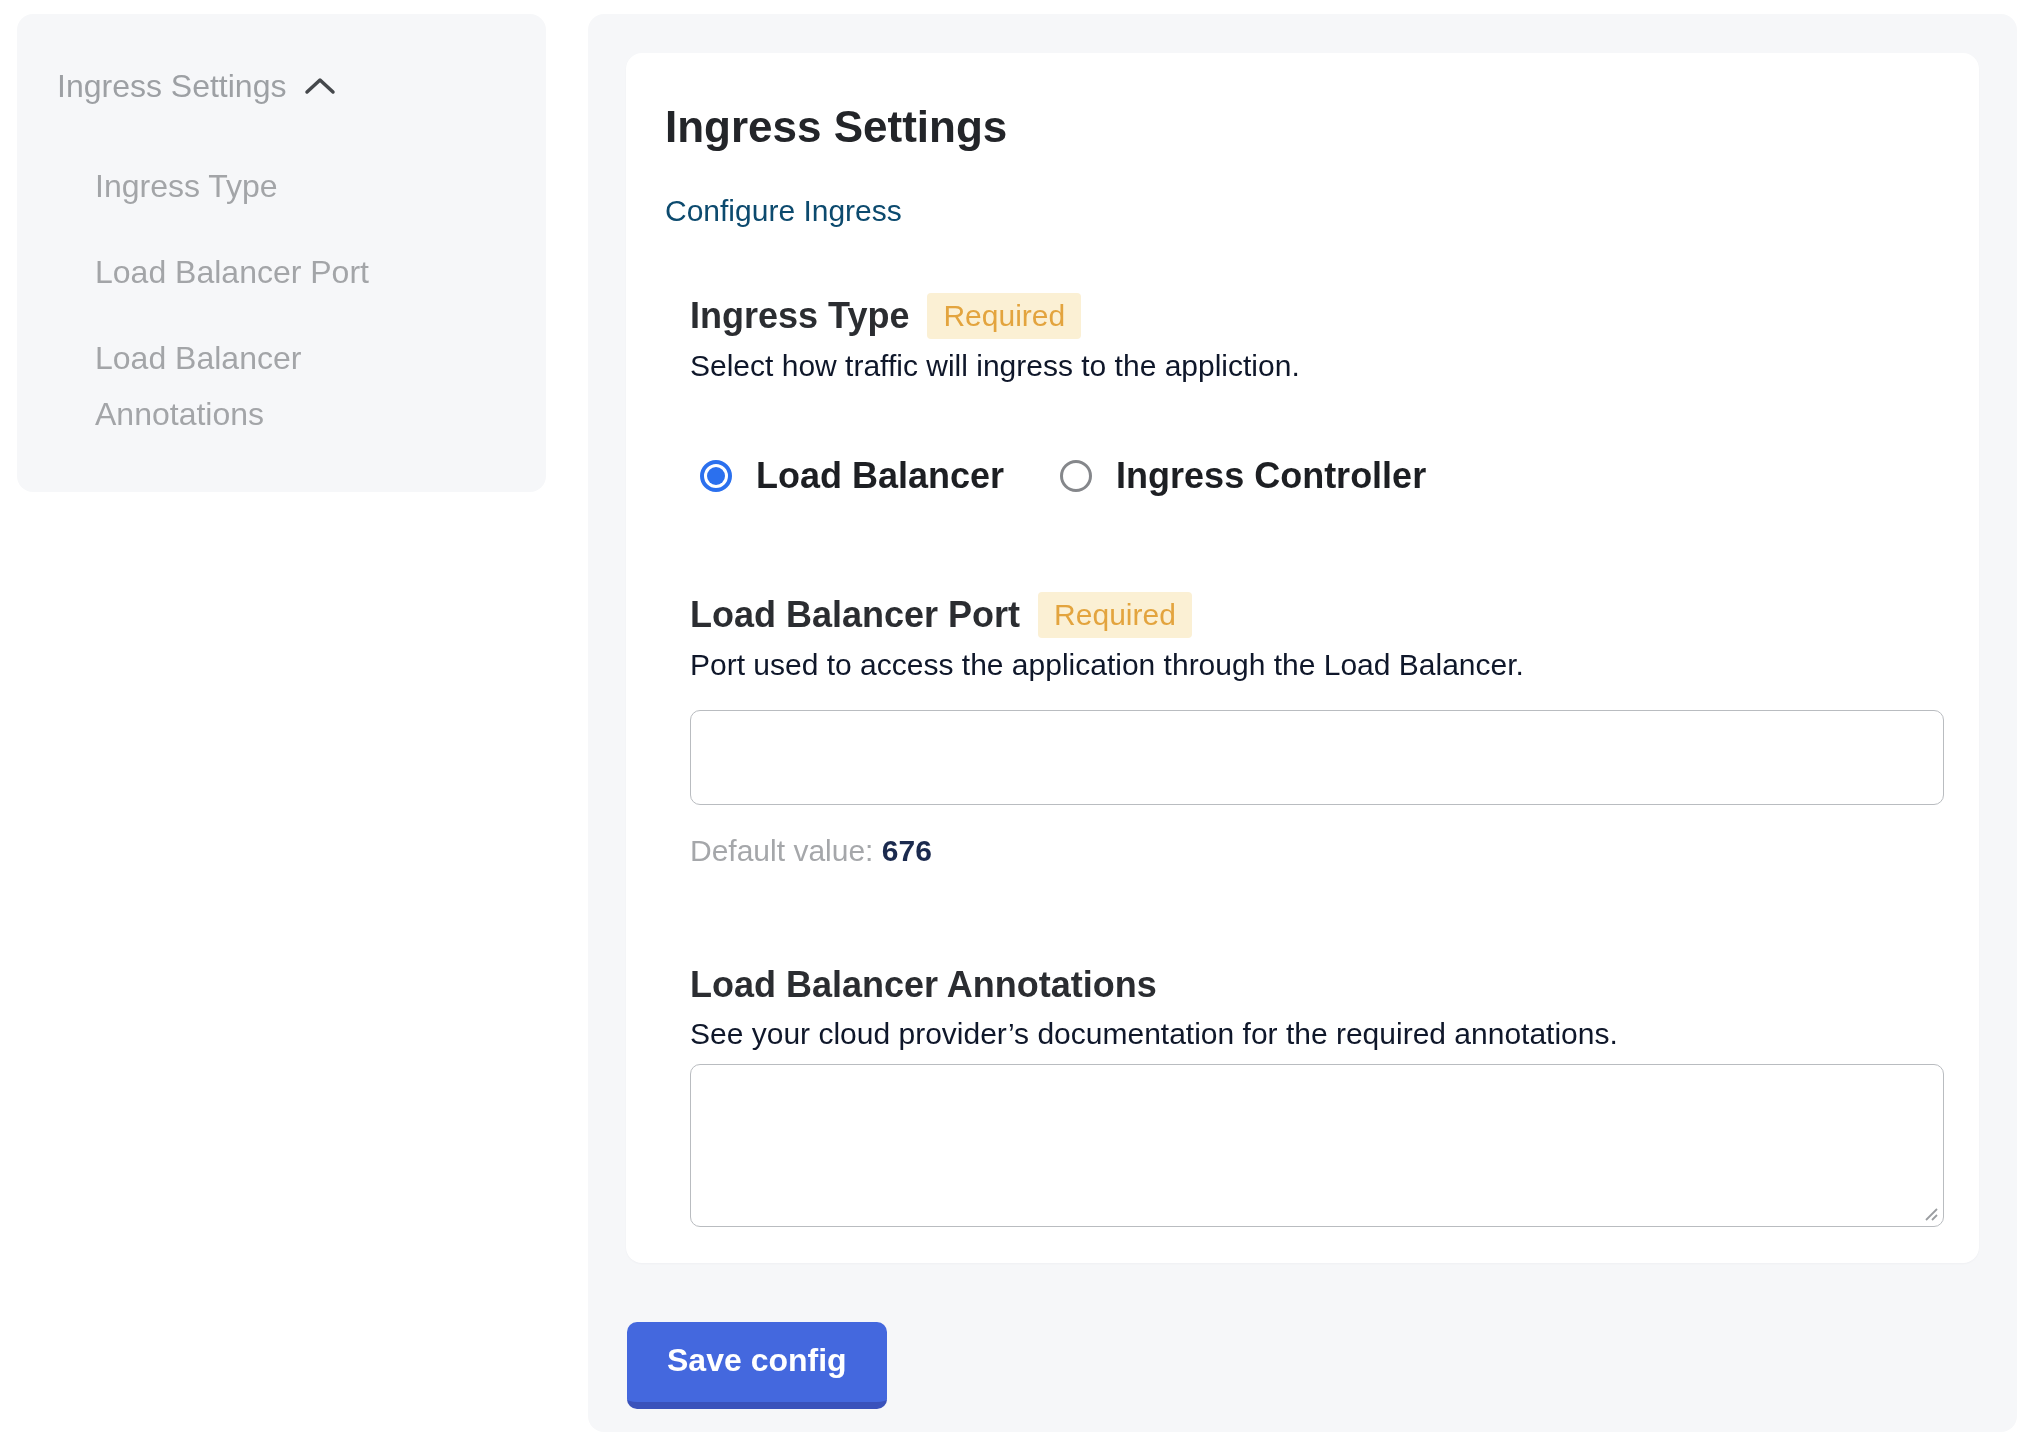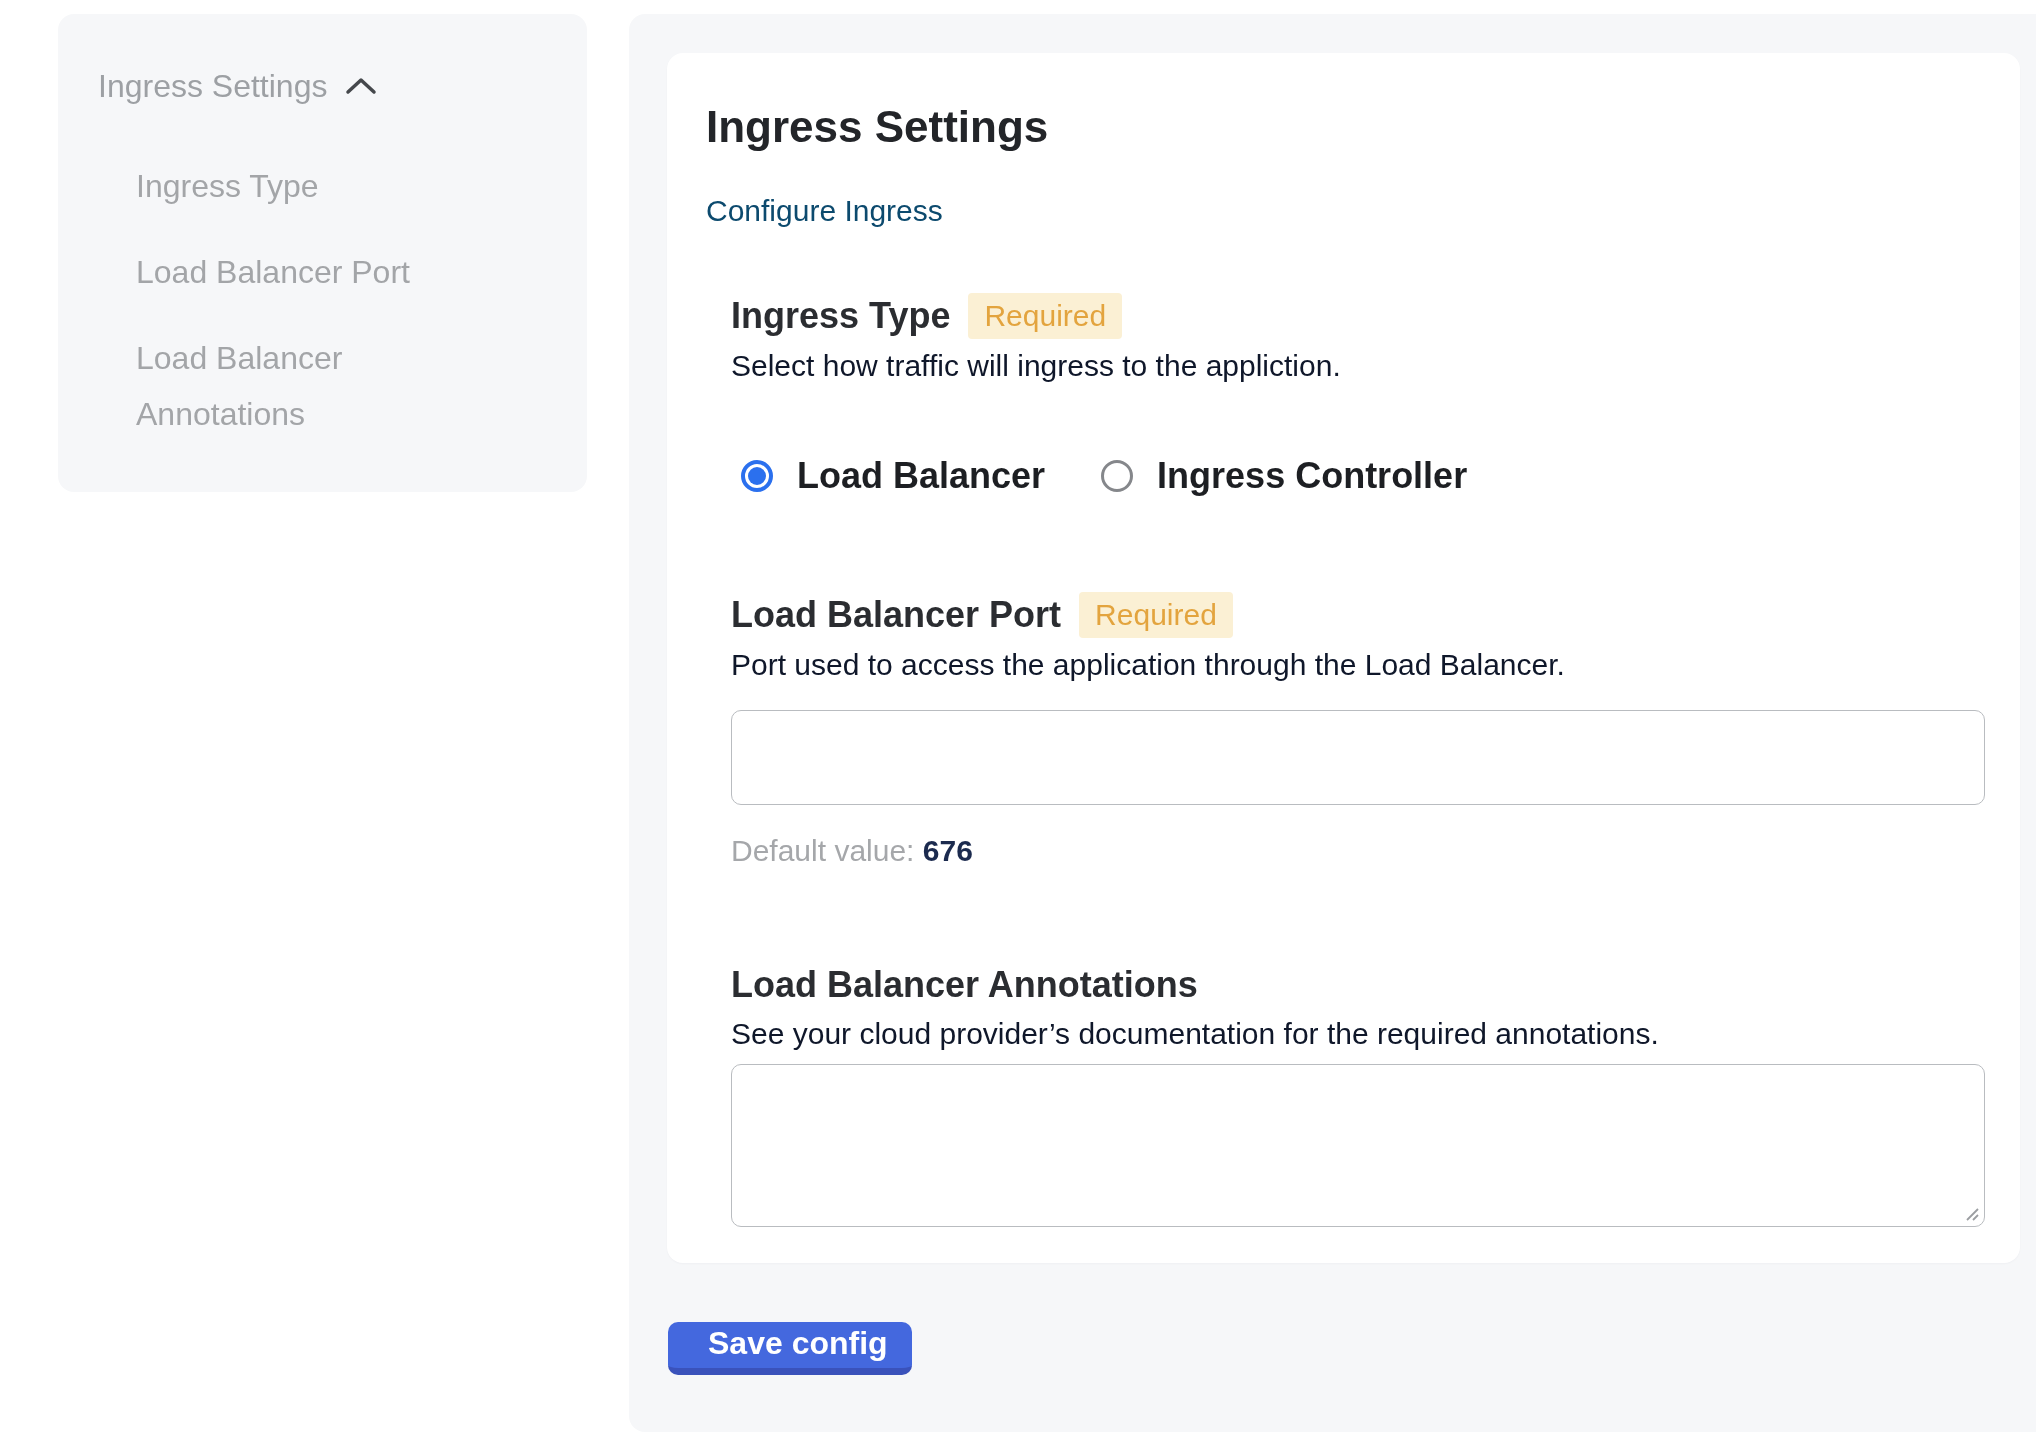--- a/index.html
+++ b/index.html
@@ -1,21 +1,21 @@
 <!DOCTYPE html>
 <html><head>
 <meta charset="utf-8">
 <style>
   html,body{margin:0;padding:0;background:#ffffff;}
   body{
     width:2036px;height:1452px;position:relative;overflow:hidden;
     font-family:"Liberation Sans", sans-serif;
     -webkit-font-smoothing:antialiased;
   }
-  .page{position:absolute;inset:0;margin-left:41px;}
+  .page{position:absolute;inset:0;}
 
   
   .sidebar{
     position:absolute;left:17px;top:14px;width:529px;min-height:476px;
     background:#f6f7f9;border-radius:16px;box-sizing:border-box;
     padding:46px 40px 50px 40px;
   }
   .sidebar-title-row{
     display:flex;align-items:center;gap:18px;cursor:pointer;
     font-size:32px;line-height:52px;color:#9da0a4;
@@ -94,25 +94,25 @@
     display:block;box-sizing:border-box;width:1254px;height:163px;
     border:1.5px solid #b9bcc0;border-radius:10px;background:#ffffff;
     resize:none;outline:none;font-size:32px;padding:16px 20px;
     font-family:"Liberation Sans", sans-serif;color:#232529;
   }
   .resize-handle{position:absolute;right:5px;bottom:5px;}
 
   
   .save-btn{
     position:absolute;left:39px;top:1308px;
-    min-width:236px;height:53px;box-sizing:border-box;
+    min-width:236px;height:87px;box-sizing:border-box;
     background:#4468de;border:none;border-bottom:7px solid #3a52bb;
     border-radius:10px;color:#ffffff;font-size:32px;font-weight:700;
     font-family:"Liberation Sans", sans-serif;cursor:pointer;
-    padding:0 24px 4px 40px;
+    padding:0 40px 4px 40px;
   }
 </style>
 </head>
 <body>
 
 <div class="page">
 
   <aside class="sidebar">
     <div class="sidebar-title-row">
       <span>Ingress Settings</span>

